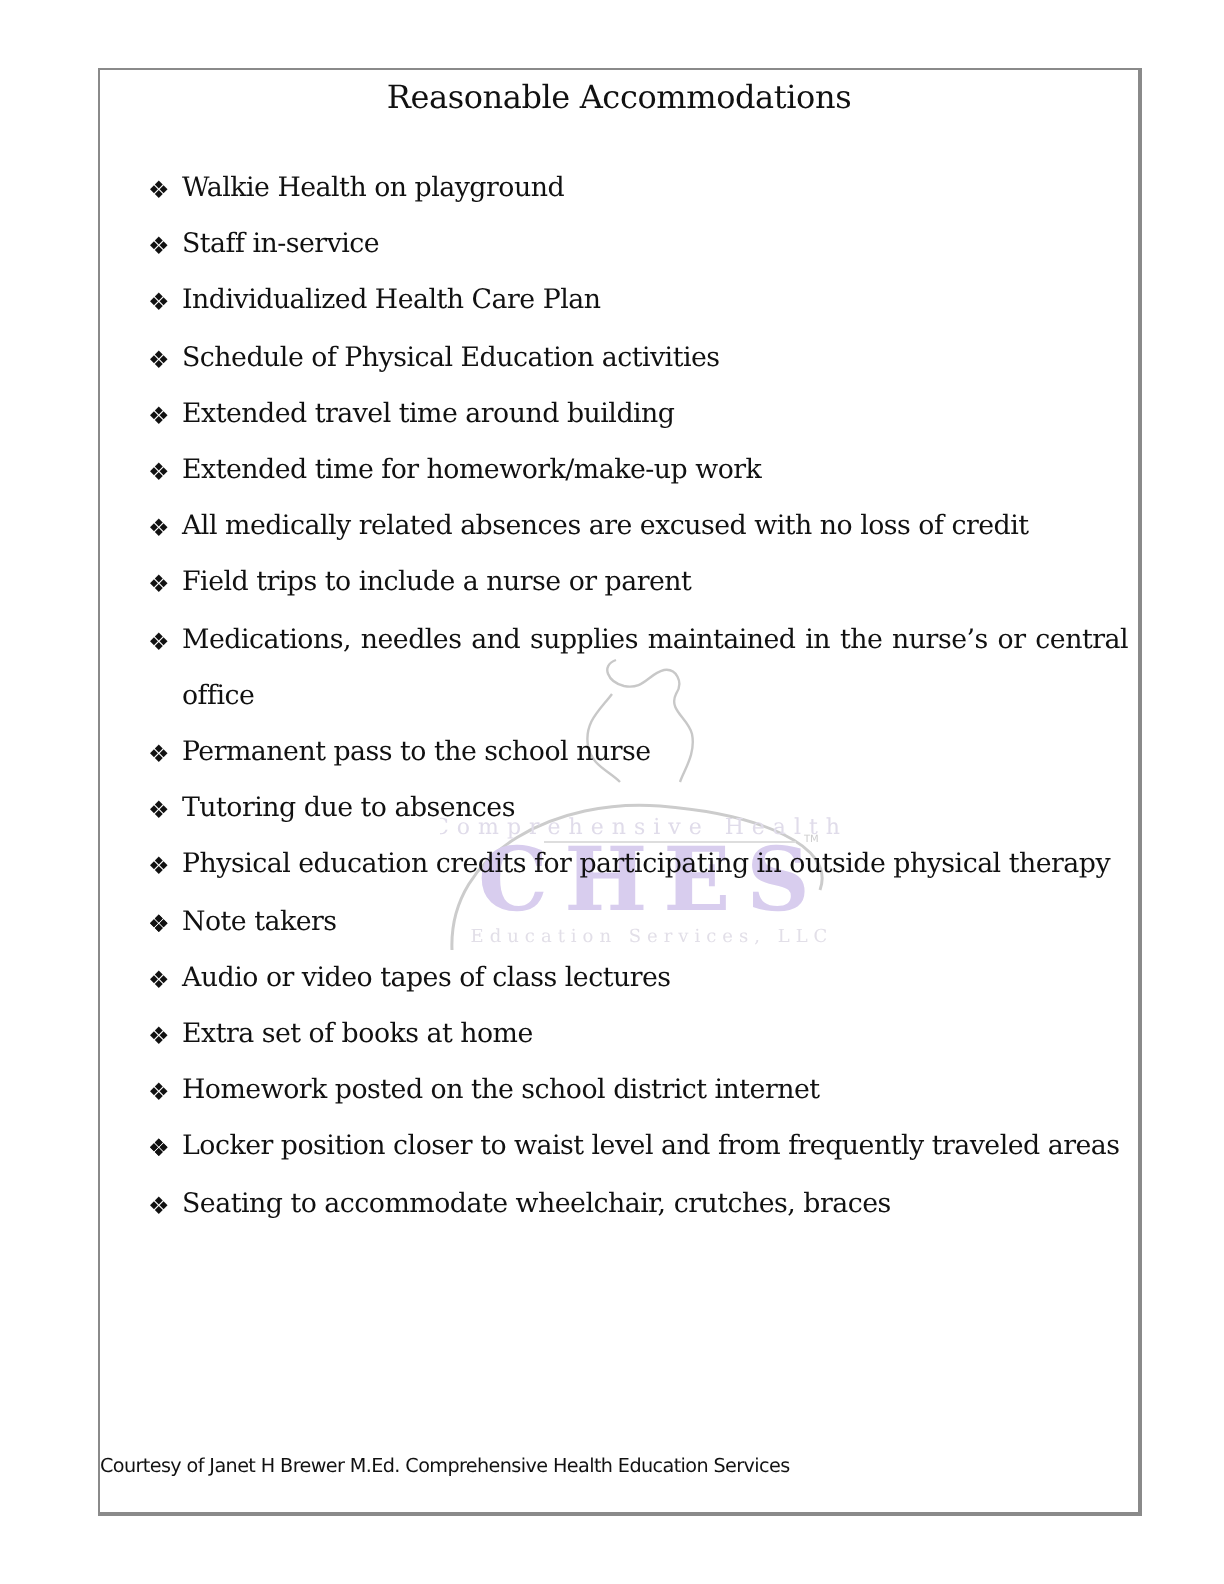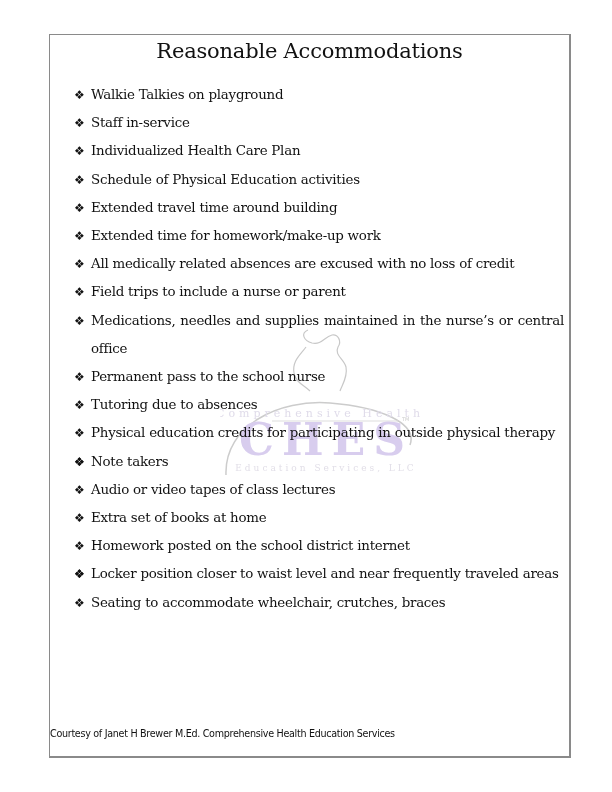--- a/index.html
+++ b/index.html
@@ -4,21 +4,21 @@
 <style>
   html, body { margin: 0; padding: 0; background: #ffffff; }
   body { width: 612px; height: 792px; position: relative; overflow: hidden; }
   .frame {
     position: absolute; left: 49px; top: 34px; width: 519px; height: 721px;
     border: 1px solid #8a8a8a; border-right-width: 2px; border-bottom-width: 2px;
     background: #fff;
   }
   .title {
     position: absolute; left: 0; right: 0; top: 4px; text-align: center;
-    font-family: "DejaVu Serif", serif; font-size: 21px; color: #111;
+    font-family: "DejaVu Serif", serif; font-size: 16px; color: #111;
     letter-spacing: -0.2px;
   }
   .watermark {
     position: absolute; left: 170px; top: 290px; width: 200px; height: 150px;
     pointer-events: none;
   }
   .list {
     position: absolute; left: 24px; right: 5px; top: 46px;
     font-family: "DejaVu Serif", serif; font-size: 13.4px; color: #111;
     margin: 0; padding: 0; list-style: none;
@@ -48,36 +48,36 @@
     <path d="M86 22 C80 30 72 36 74 48 C76 58 84 60 90 66" fill="none" stroke="#c8c8c8" stroke-width="1.2"></path>
     <path d="M6 150 C4 100 60 74 110 78 C160 82 198 98 190 120" fill="none" stroke="#cccccc" stroke-width="1.5"></path>
     <text x="100" y="92" text-anchor="middle" font-family="DejaVu Serif, serif" font-size="11" letter-spacing="4" fill="#e0dcea">Comprehensive Health</text>
     <text x="182" y="96" font-family="DejaVu Sans, sans-serif" font-size="5" fill="#cccccc">TM</text>
     <line x1="52" y1="96" x2="178" y2="96" stroke="#dddddd" stroke-width="1"></line>
     <text x="106" y="130" text-anchor="middle" font-family="DejaVu Serif, serif" font-size="44" font-weight="bold" letter-spacing="8" fill="#d8cdee">CHES</text>
     <text x="106" y="146" text-anchor="middle" font-family="DejaVu Serif, serif" font-size="9" letter-spacing="3" fill="#e2dfe8">Education Services, LLC</text>
   </svg>
 
   <ul class="list" id="acc-list">
-      <li><span class="bullet">❖</span><span>Walkie Talkies on playground</span></li>
+      <li><span class="bullet">❖</span><span>Walkie Health on playground</span></li>
       <li><span class="bullet">❖</span><span>Staff in-service</span></li>
       <li><span class="bullet">❖</span><span>Individualized Health Care Plan</span></li>
       <li><span class="bullet">❖</span><span>Schedule of Physical Education activities</span></li>
       <li><span class="bullet">❖</span><span>Extended travel time around building</span></li>
       <li><span class="bullet">❖</span><span>Extended time for homework/make-up work</span></li>
       <li><span class="bullet">❖</span><span>All medically related absences are excused with no loss of credit</span></li>
       <li><span class="bullet">❖</span><span>Field trips to include a nurse or parent</span></li>
       <li><span class="bullet">❖</span><span>Medications, needles and supplies maintained in the nurse’s or central office</span></li>
       <li><span class="bullet">❖</span><span>Permanent pass to the school nurse</span></li>
       <li><span class="bullet">❖</span><span>Tutoring due to absences</span></li>
       <li><span class="bullet">❖</span><span>Physical education credits for participating in outside physical therapy</span></li>
       <li><span class="bullet">❖</span></li>
       <li><span class="bullet">❖</span><span>Note takers</span></li>
       <li><span class="bullet">❖</span><span>Audio or video tapes of class lectures</span></li>
       <li><span class="bullet">❖</span><span>Extra set of books at home</span></li>
       <li><span class="bullet">❖</span><span>Homework posted on the school district internet</span></li>
       <li><span class="bullet">❖</span></li>
-      <li><span class="bullet">❖</span><span>Locker position closer to waist level and near frequently traveled areas</span></li>
+      <li><span class="bullet">❖</span><span>Locker position closer to waist level and from frequently traveled areas</span></li>
       <li><span class="bullet">❖</span><span>Seating to accommodate wheelchair, crutches, braces</span></li>
     </ul>
 
   <div class="footer">Courtesy of Janet H Brewer M.Ed. Comprehensive Health Education Services</div>
 </div>
 
 </body></html>

